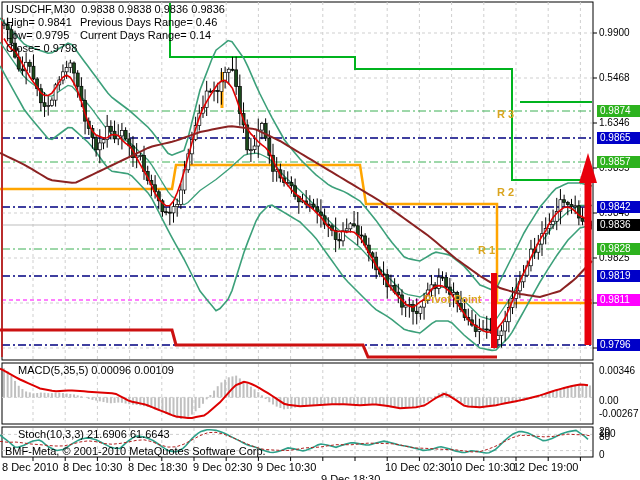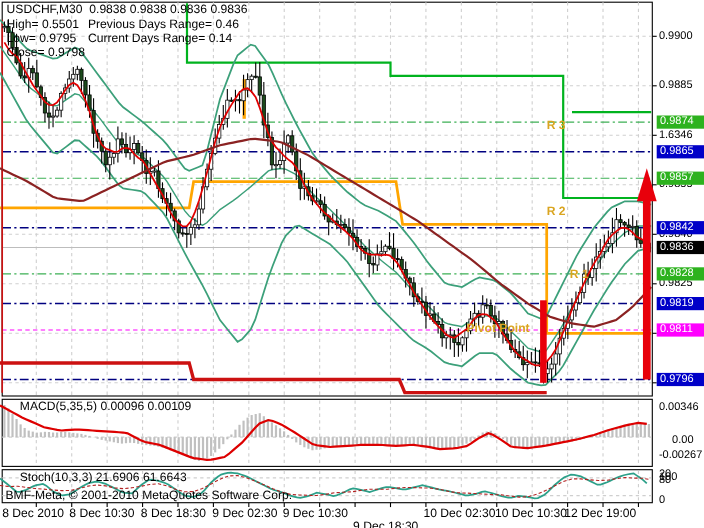--- a/index.html
+++ b/index.html
@@ -617,57 +617,57 @@
       <line x1="593" y1="77.99999999999838" x2="597" y2="77.99999999999838" stroke="#000"></line>
       <line x1="593" y1="123.00000000000009" x2="597" y2="123.00000000000009" stroke="#000"></line>
       <line x1="593" y1="167.99999999999847" x2="597" y2="167.99999999999847" stroke="#000"></line>
       <line x1="593" y1="213.00000000000017" x2="597" y2="213.00000000000017" stroke="#000"></line>
       <line x1="593" y1="257.9999999999985" x2="597" y2="257.9999999999985" stroke="#000"></line>
       <line x1="593" y1="303.0000000000002" x2="597" y2="303.0000000000002" stroke="#000"></line>
       <line x1="593" y1="347.99999999999864" x2="597" y2="347.99999999999864" stroke="#000"></line>
     </svg>
 
   <div class="ovl hdr" style="left:6px;top:3px;">USDCHF,M30  0.9838 0.9838 0.9836 0.9836</div>
-  <div class="ovl hdr" style="left:6px;top:16px;">High= 0.5501</div>
+  <div class="ovl hdr" style="left:6px;top:16px;">High= 0.9841</div>
   <div class="ovl hdr" style="left:80px;top:16px;">Previous Days Range= 0.46</div>
   <div class="ovl hdr" style="left:6px;top:29px;">Low= 0.9795</div>
   <div class="ovl hdr" style="left:80px;top:29px;">Current Days Range= 0.14</div>
   <div class="ovl hdr" style="left:6px;top:42px;">Close= 0.9798</div>
 
   <div class="ovl gold" style="left:497px;top:108px;">R 3</div>
   <div class="ovl gold" style="left:497px;top:186px;">R 2</div>
-  <div class="ovl gold" style="left:518px;top:244px;">R 1</div>
+  <div class="ovl gold" style="left:478px;top:244px;">R 1</div>
   <div class="ovl gold" style="left:424px;top:293px;">Pivot Point</div>
 
   <div class="ovl" style="left:18px;top:364px;">MACD(5,35,5) 0.00096 0.00109</div>
   <div class="ovl" style="left:18px;top:428px;">Stoch(10,3,3) 21.6906 61.6643</div>
   <div class="ovl" style="left:5px;top:445px;">BMF-Meta, © 2001-2010 MetaQuotes Software Corp.</div>
 
   <div id="price-axis">
       <div class="axis-label" style="top: 27px;">0.9900</div>
-      <div class="axis-label" style="top: 72px;">0.9885</div>
+      <div class="axis-label" style="top: 72px;">0.5468</div>
       <div class="axis-label" style="top: 117px;">1.6346</div>
       <div class="axis-label" style="top: 162px;">0.9855</div>
       <div class="axis-label" style="top: 207px;">0.9840</div>
       <div class="axis-label" style="top: 252px;">0.9825</div>
       <div class="axis-label" style="top: 297px;">0.9810</div>
       <div class="axis-label" style="top: 342px;">0.9795</div>
       <div class="badge" style="top: 105px; background: rgb(45, 178, 30);">0.9874</div>
       <div class="badge" style="top: 132px; background: rgb(0, 0, 200);">0.9865</div>
       <div class="badge" style="top: 156px; background: rgb(45, 178, 30);">0.9857</div>
       <div class="badge" style="top: 201px; background: rgb(0, 0, 200);">0.9842</div>
       <div class="badge" style="top: 219px; background: rgb(0, 0, 0);">0.9836</div>
       <div class="badge" style="top: 243px; background: rgb(45, 178, 30);">0.9828</div>
       <div class="badge" style="top: 270px; background: rgb(0, 0, 200);">0.9819</div>
       <div class="badge" style="top: 294px; background: rgb(255, 0, 255);">0.9811</div>
       <div class="badge" style="top: 339px; background: rgb(0, 0, 200);">0.9796</div>
     </div>
   <div id="macd-axis">
       <div class="axis-label" style="top: 365px;">0.00346</div>
-      <div class="axis-label" style="top: 395px; margin-left: 12px;">0.00</div>
+      <div class="axis-label" style="top: 395px;">0.00</div>
       <div class="axis-label" style="top: 408px;">-0.00267</div>
     </div>
   <div id="stoch-axis">
       <div class="stoch-label" style="top: 428px;">100</div>
       <div class="stoch-label" style="top: 431px;">80</div>
       <div class="stoch-label" style="top: 426px;">20</div>
       <div class="stoch-label" style="top: 449px;">0</div>
     </div>
   <div id="time-axis">
       <div class="time-label" style="left: 2px;">8 Dec 2010</div>

